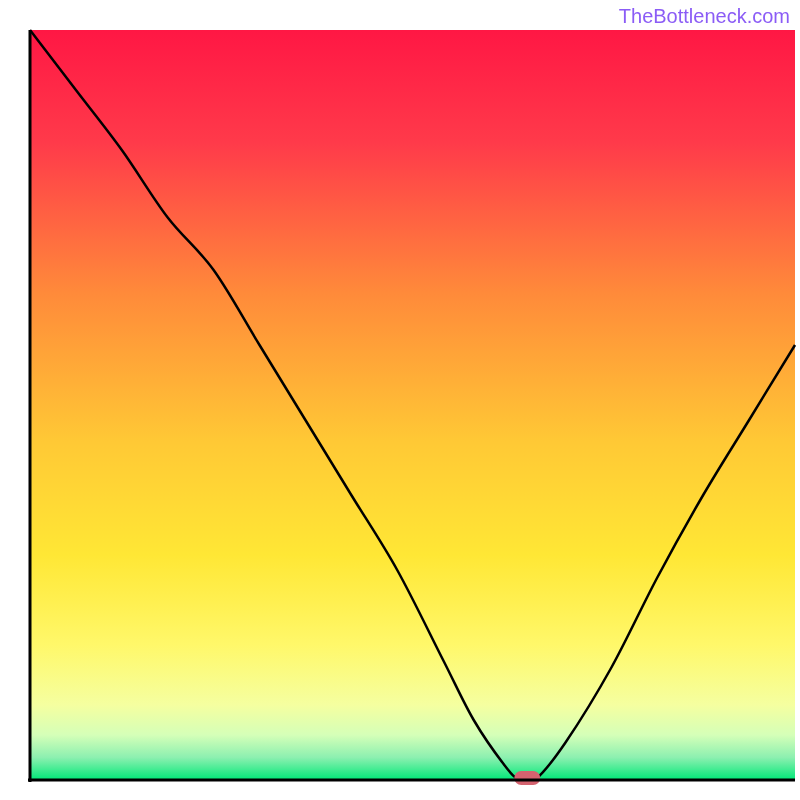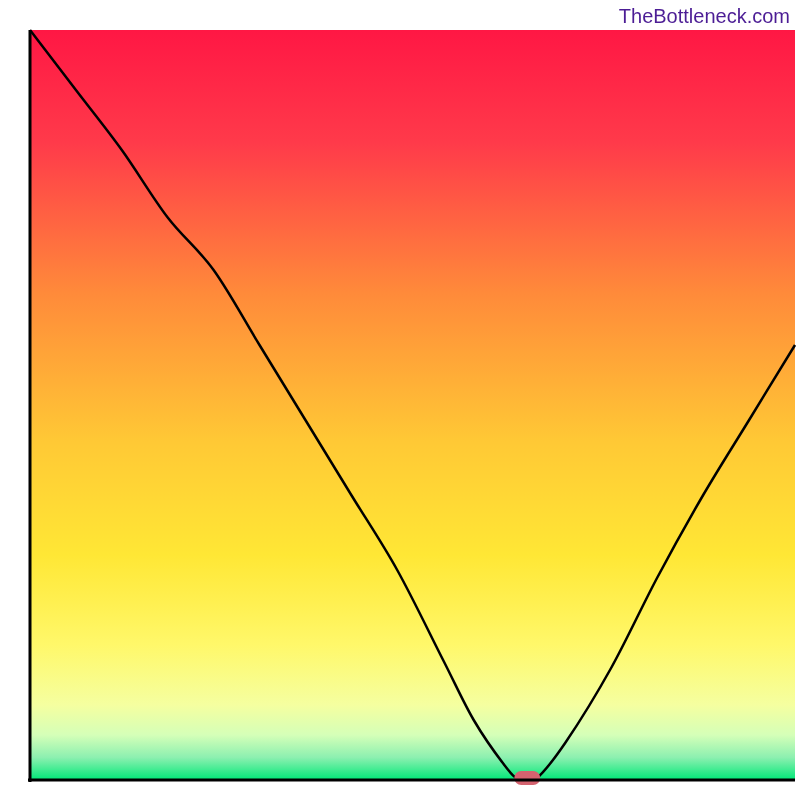--- a/index.html
+++ b/index.html
@@ -12,21 +12,21 @@
   }
   .container {
     position: relative;
     width: 800px;
     height: 800px;
   }
   .watermark {
     position: absolute;
     top: 5px;
     right: 10px;
-    color: #4c1d95;
+    color: #8b5cf6;
     font-size: 20px;
     font-weight: 500;
     z-index: 10;
   }
   svg {
     display: block;
   }
 </style>
 </head>
 <body>

